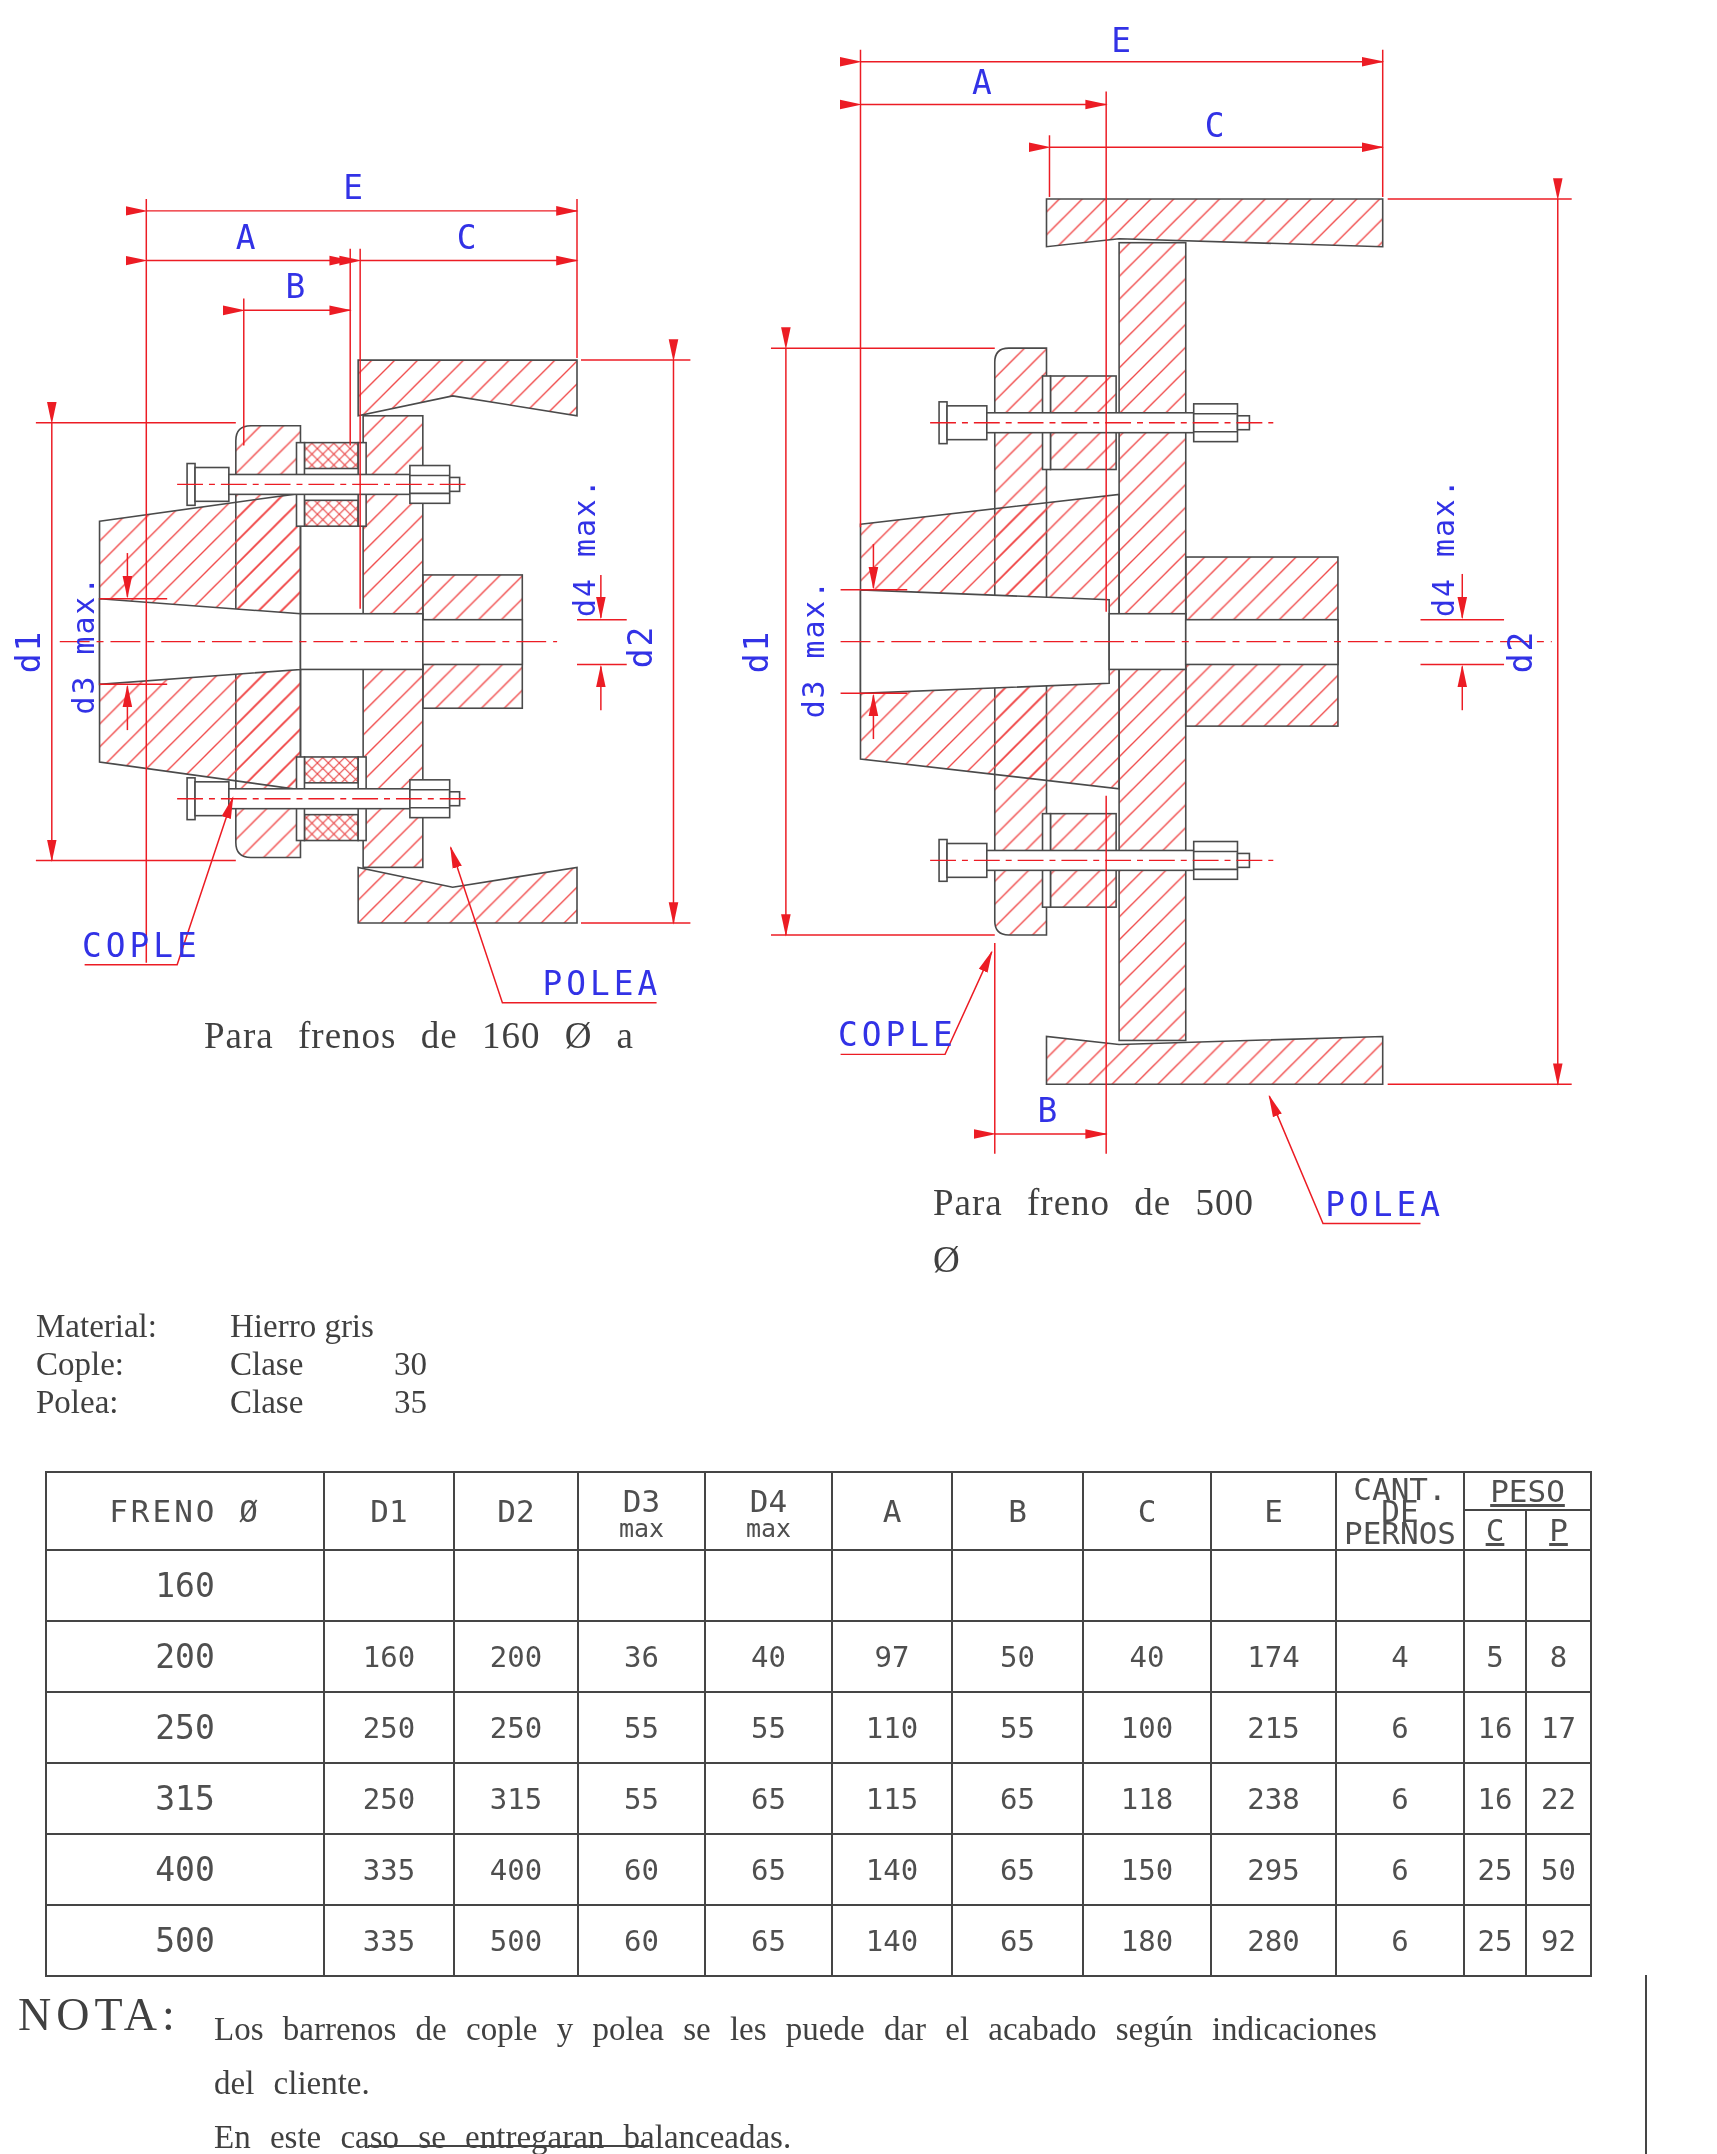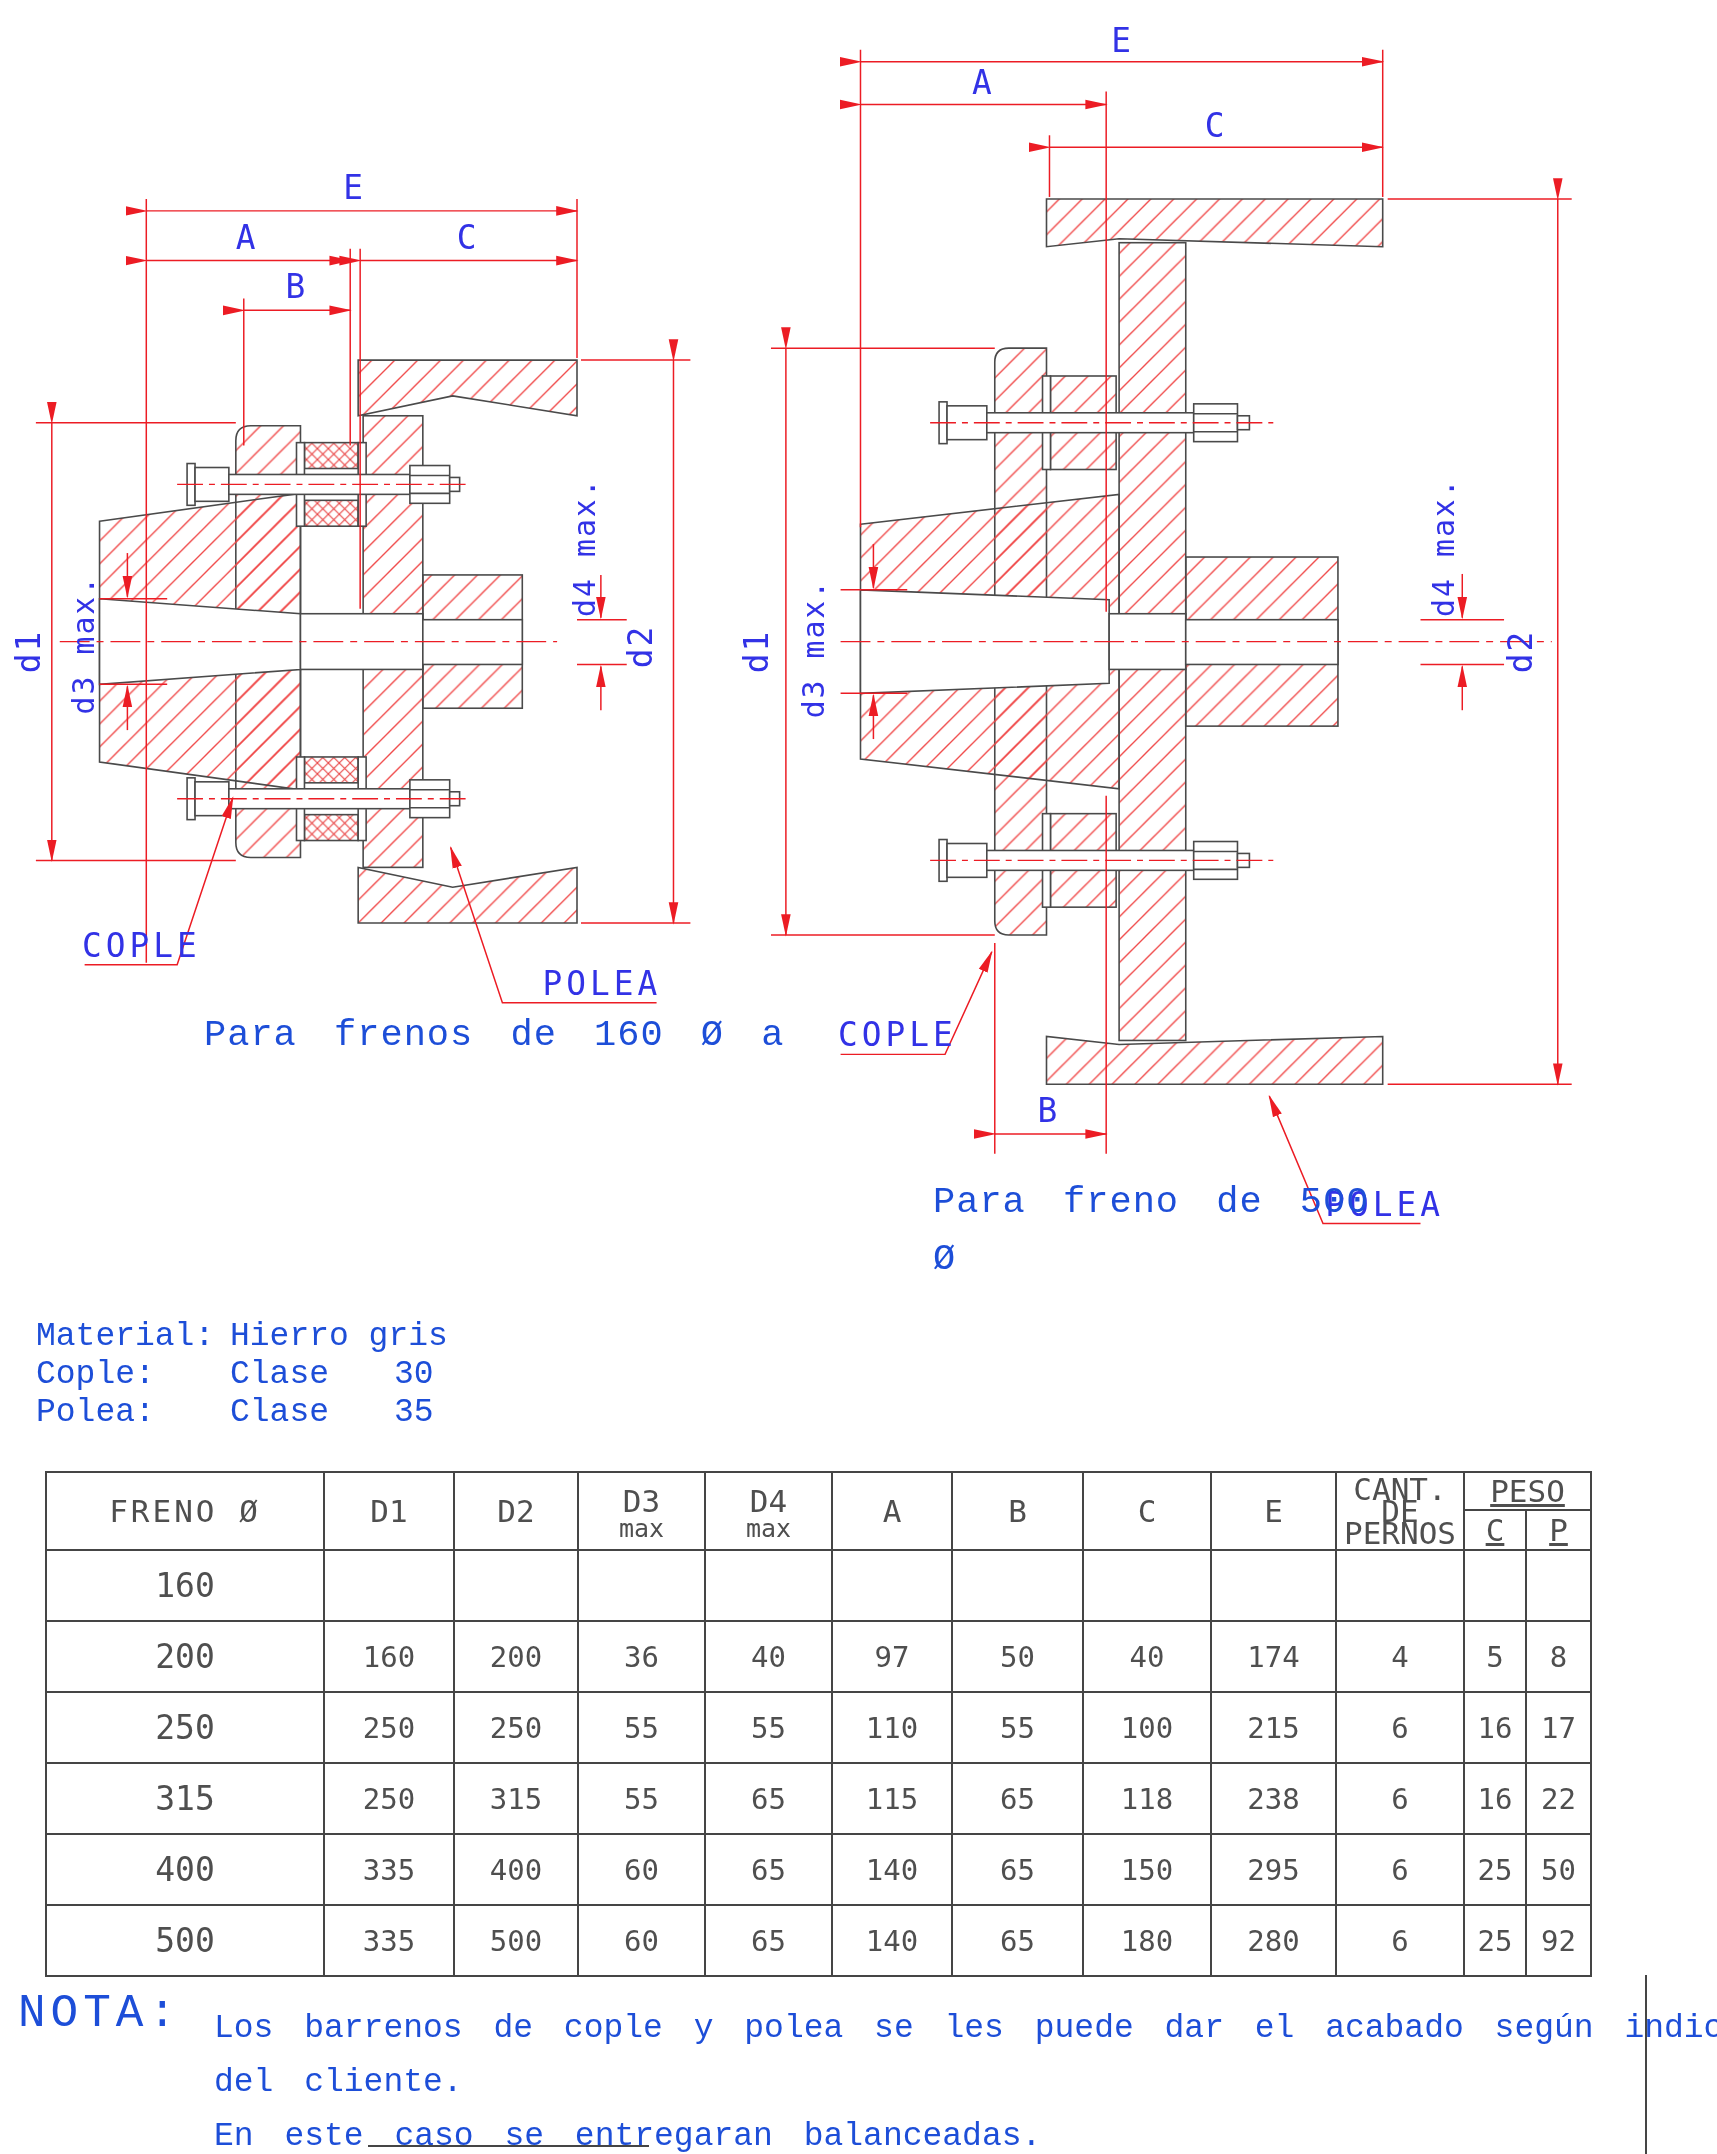--- a/index.html
+++ b/index.html
@@ -1,20 +1,20 @@
 <!DOCTYPE html>
 <html><head>
 <meta charset="utf-8">
 <style>
   html,body{margin:0;padding:0;background:#ffffff;}
   body{width:1717px;height:2154px;position:relative;font-family:"DejaVu Sans Mono",monospace;}
   .abs{position:absolute;}
-  .cad-text{color:#1d4ed8;font-family:Liberation Mono, monospace;}
+  .cad-text{color:#404040;font-family:Liberation Serif, serif;}
   .caption{font-size:37px;line-height:57px;letter-spacing:1px;word-spacing:14px;white-space:nowrap;}
-  .material{font-size:33px;line-height:38px;margin-top:11px;}
+  .material{font-size:33px;line-height:38px;}
   .material-grid{display:grid;grid-template-columns:194px 164px 80px;row-gap:0;}
   .material-grid .v2{}
   table.spec{border-collapse:collapse;table-layout:fixed;width:1547px;padding-left:22px;}
   table.spec td,table.spec th{border:2px solid #454545;text-align:center;vertical-align:middle;
     font-weight:normal;color:#4f4f4f;font-family:"DejaVu Sans Mono",monospace;padding:0;}
   table.spec thead th{font-size:31px;}
   th.freno-h{font-size:33px;letter-spacing:3px;}
   .sub-max{font-size:25px;line-height:20px;}
   .cant-h{font-size:20px;line-height:22px;}
   .peso-h{font-size:25px;text-decoration:underline;}

